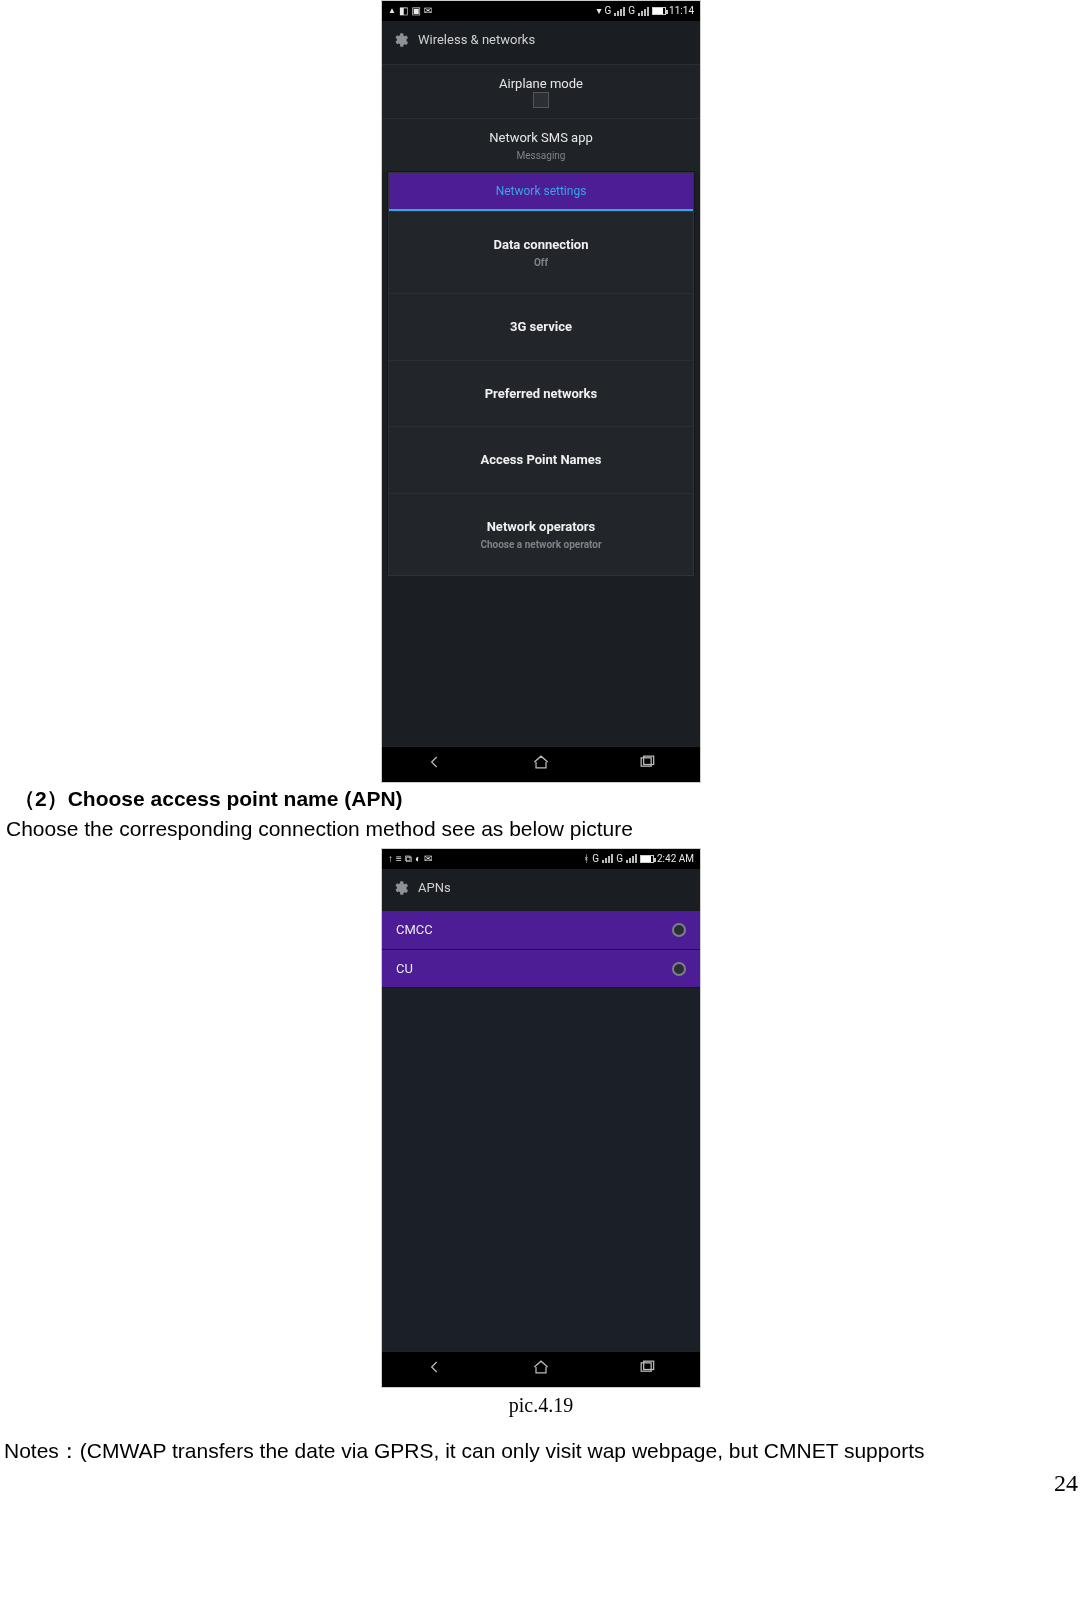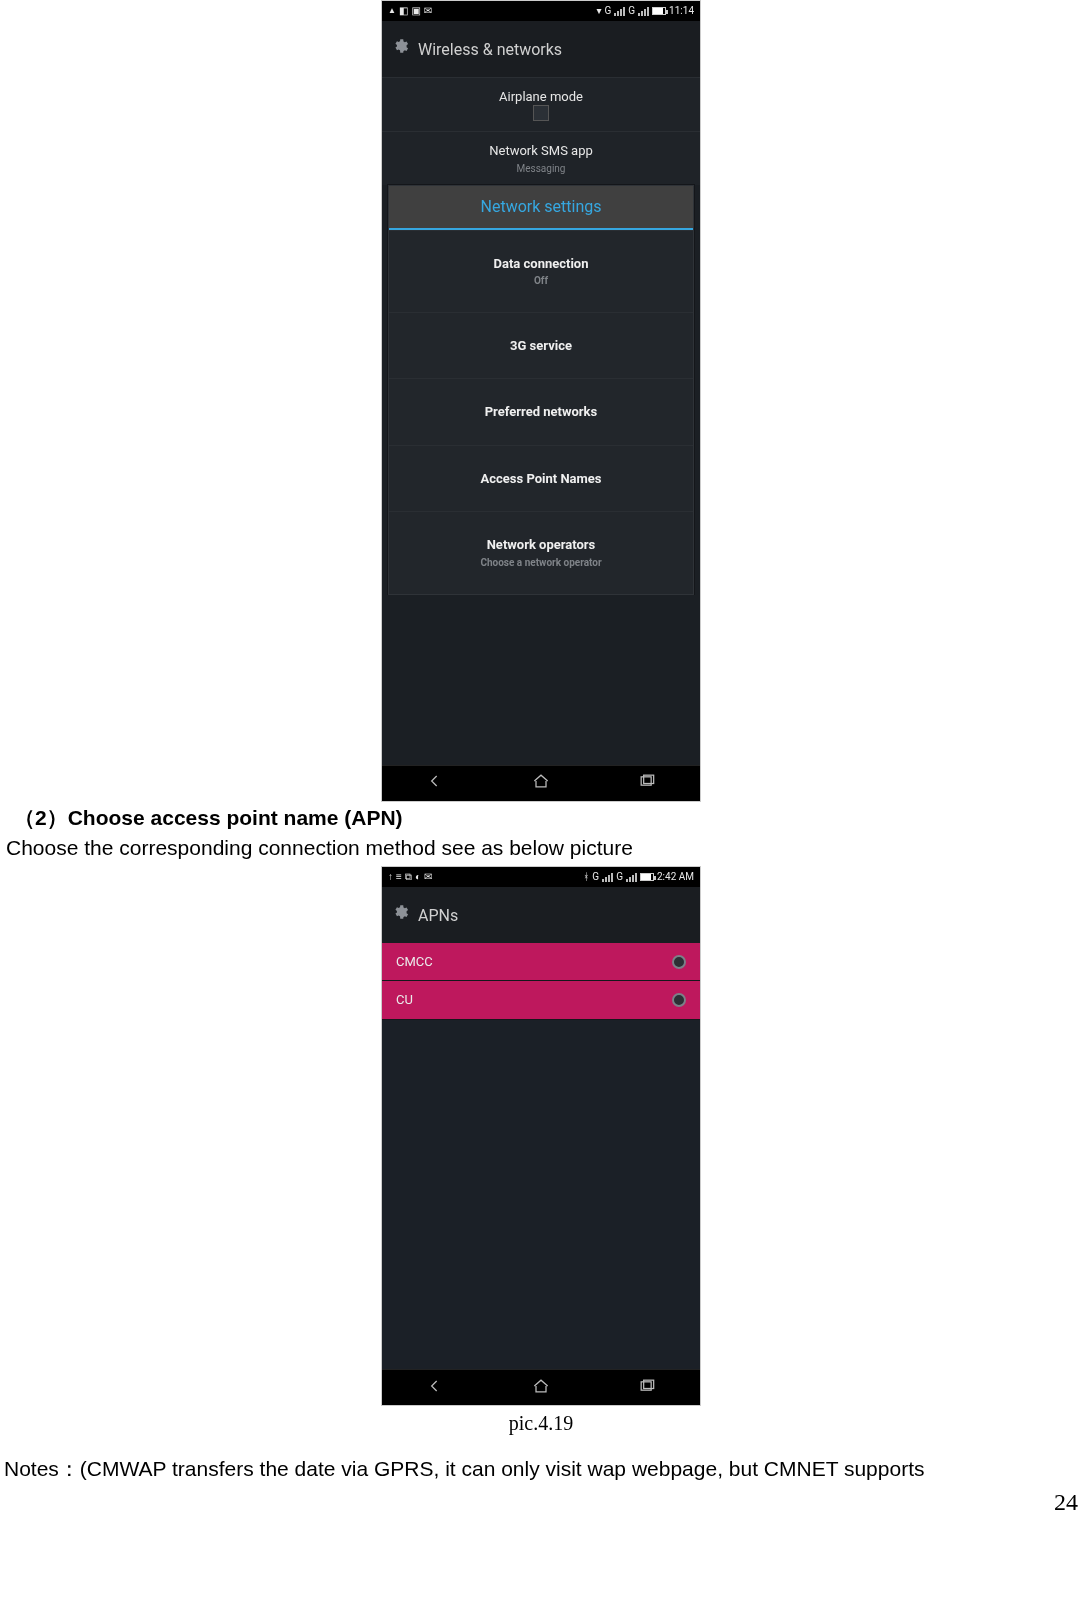--- a/index.html
+++ b/index.html
@@ -36,49 +36,49 @@
     display: flex;
     align-items: center;
     justify-content: space-between;
     padding: 0 6px;
     font-size: 10px;
     color: #e8e8e8;
   }
   .status-left { display: flex; gap: 3px; align-items: center; }
   .status-right { display: flex; gap: 3px; align-items: center; }
   .title-row {
-    display: flex; align-items: flex-end; gap: 8px;
-    padding: 16px 10px;
+    display: flex; align-items: flex-start; gap: 8px;
+    padding: 10px 10px;
     background: #1a1d21;
     color: #d0d0d0;
-    font-size: 16px;
+    font-size: 13px;
   }
   .gear-icon svg { width: 18px; height: 18px; }
   .row {
     padding: 10px 14px;
     border-top: 1px solid #2a2e33;
     background: #1f2328;
     color: #e6e6e6;
     font-size: 13px;
     display:flex; justify-content:space-between; align-items:center;
   }
   .row.dim { background:#1f2328;flex-direction:column; }
   .row .sub { display:block; color:#7f8388; font-size:10px; margin-top:2px; }
   .dialog {
     margin: 0 6px;
     background: #22262b;
     border: 1px solid #2f3338;
     box-shadow: 0 0 0 1px #14161a;
   }
   .dialog-title {
     color: #36a7e0;
-    font-size: 16px;
+    font-size: 12px;
     padding: 10px 12px;
     border-bottom: 2px solid #36a7e0;
-    background:#404040;
+    background:#4c1d95;
   }
   .dialog .drow {
     padding: 24px 14px;
     border-top: 1px solid #2a2e33;
     color:#f0f0f0;
     font-size: 13px;
     background:#22262b;
     font-weight:bold;
   }
   .dialog .drow:first-of-type { border-top: none; }
@@ -94,21 +94,21 @@
   }
   .navbtn svg { width:20px; height:20px; fill:none; stroke:#bcbcbc; stroke-width:1.5; }
   .navbtn { padding:4px 20px; }
 
   
   .phone.apns { height: 540px; display:flex; flex-direction:column; }
   .apns .content { flex:1; background:#1b2027; }
   .apn-row {
     padding: 10px 14px;
     border-bottom: 1px solid #14171b;
-    background:#be185d;
+    background:#4c1d95;
     display:flex; justify-content:space-between; align-items:center;
     color:#eaeaea;
     font-size:13px;
   }
   .radio {
     width:14px; height:14px; border-radius:50%;
     border:2px solid #7b8088; background:#2b2f34;
   }
 
   .tri { font-size:8px; line-height:1; }

